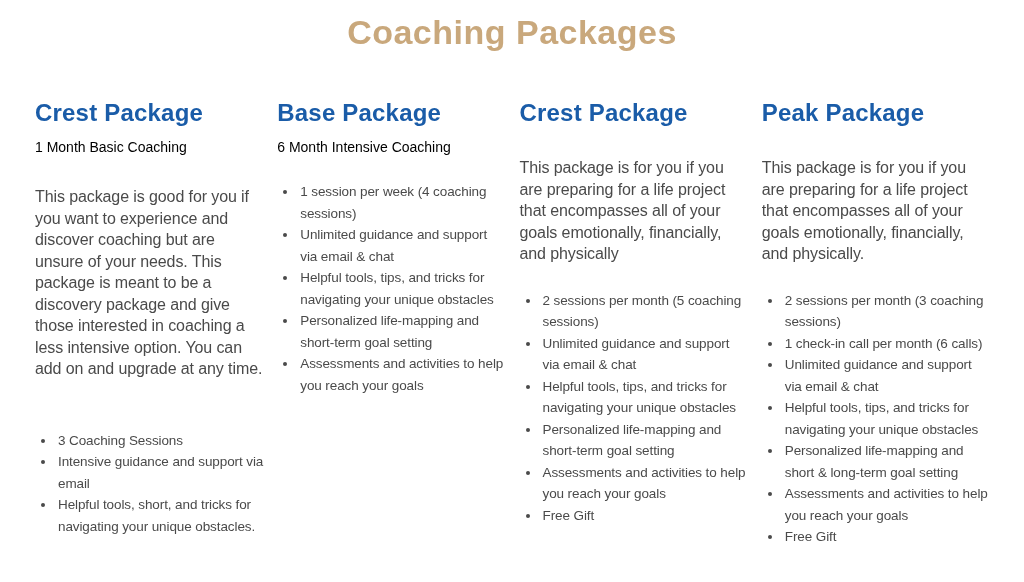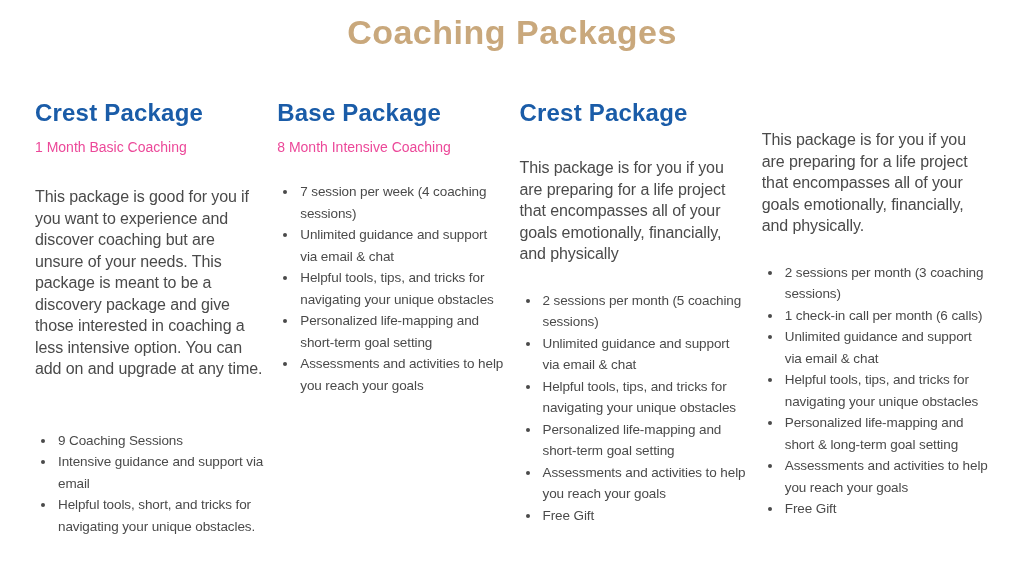--- a/index.html
+++ b/index.html
@@ -33,21 +33,21 @@
     font-size: 24px;
     line-height: 28px;
     font-weight: 700;
     letter-spacing: 0.2px;
     color: #1a5ca8;
   }
   .pkg-subtitle {
     margin-top: 12px;
     font-size: 14px;
     line-height: 17px;
-    color: #ec4899;
+    color: #000000;
   }
   .pkg-desc {
     margin: 30px 0 16px 0;
     font-size: 16px;
     line-height: 21.5px;
     letter-spacing: -0.1px;
   }
   ul.features {
     margin: 25px 0 0 0;
     padding-left: 21px;
@@ -65,31 +65,31 @@
 <main>
   <h1 class="page-title">Coaching Packages</h1>
 
   <div class="packages">
 
     <section class="pkg">
       <h2 class="pkg-name">Crest Package</h2>
       <div class="pkg-subtitle">1 Month Basic Coaching</div>
       <p class="pkg-desc">This package is good for you if you want to experience and discover coaching but are unsure of your needs. This package is meant to be a discovery package and give those interested in coaching a less intensive option. You can add on and upgrade at any time.</p>
       <ul class="features features-late">
-        <li>9 Coaching Sessions</li>
+        <li>3 Coaching Sessions</li>
         <li>Intensive guidance and support via email</li>
         <li>Helpful tools, short, and tricks for navigating your unique obstacles.</li>
       </ul>
     </section>
 
     <section class="pkg">
       <h2 class="pkg-name">Base Package</h2>
-      <div class="pkg-subtitle">8 Month Intensive Coaching</div>
+      <div class="pkg-subtitle">6 Month Intensive Coaching</div>
       <ul class="features">
-        <li>7 session per week (4 coaching sessions)</li>
+        <li>1 session per week (4 coaching sessions)</li>
         <li>Unlimited guidance and support via email &amp; chat</li>
         <li>Helpful tools, tips, and tricks for navigating your unique obstacles</li>
         <li>Personalized life-mapping and short-term goal setting</li>
         <li>Assessments and activities to help you reach your goals</li>
       </ul>
     </section>
 
     <section class="pkg">
       <h2 class="pkg-name">Crest Package</h2>
       <p class="pkg-desc">This package is for you if you are preparing for a life project that encompasses all of your goals emotionally, financially, and physically</p>
@@ -97,20 +97,21 @@
         <li>2 sessions per month (5 coaching sessions)</li>
         <li>Unlimited guidance and support via email &amp; chat</li>
         <li>Helpful tools, tips, and tricks for navigating your unique obstacles</li>
         <li>Personalized life-mapping and short-term goal setting</li>
         <li>Assessments and activities to help you reach your goals</li>
         <li>Free Gift</li>
       </ul>
     </section>
 
     <section class="pkg">
+      <h2 class="pkg-name">Peak Package</h2>
       <p class="pkg-desc">This package is for you if you are preparing for a life project that encompasses all of your goals emotionally, financially, and physically.</p>
       <ul class="features">
         <li>2 sessions per month (3 coaching sessions)</li>
         <li>1 check-in call per month (6 calls)</li>
         <li>Unlimited guidance and support via email &amp; chat</li>
         <li>Helpful tools, tips, and tricks for navigating your unique obstacles</li>
         <li>Personalized life-mapping and short &amp; long-term goal setting</li>
         <li>Assessments and activities to help you reach your goals</li>
         <li>Free Gift</li>
       </ul>

